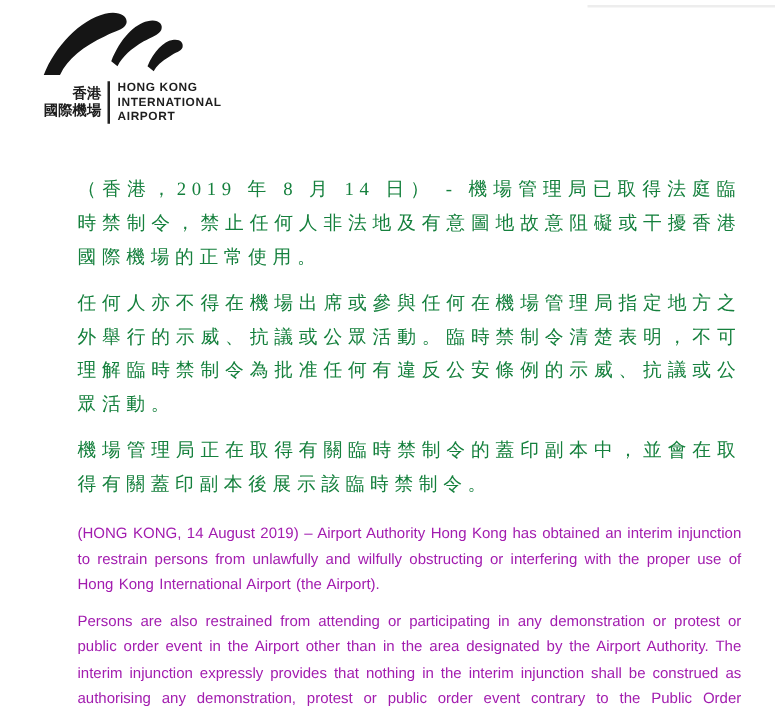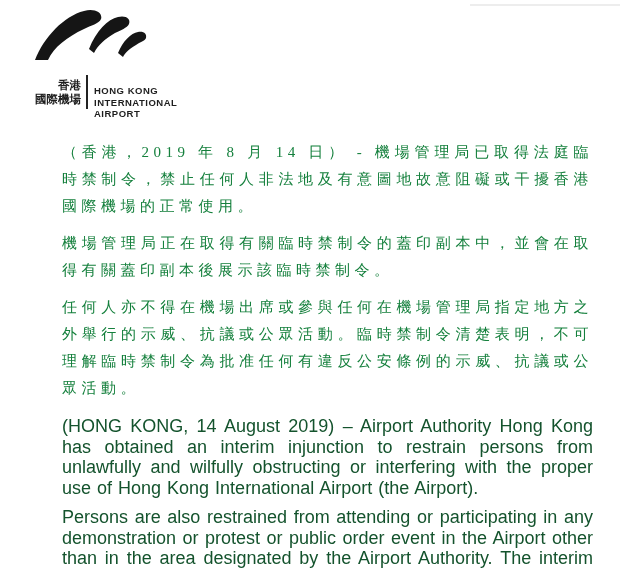--- a/index.html
+++ b/index.html
@@ -58,21 +58,20 @@
     background: #222222;
     margin: 0 6px 0 5px;
     flex: none;
   }
   .logo-en {
     font-size: 9.5px;
     line-height: 11.5px;
     font-weight: bold;
     letter-spacing: 0.5px;
     white-space: nowrap;
-    margin-top: 20px;
   }
   
   .content {
     position: absolute;
     left: 62px;
     top: 139px;
     width: 531px;
   }
   .zh {
     margin: 0 0 10px 0;
@@ -80,25 +79,25 @@
     font-size: 15px;
     line-height: 27px;
     letter-spacing: 4.5px;
     text-align: justify;
     text-justify: inter-character;
     color: #15803d;
   }
   .en {
     margin: 0 0 9px 0;
     font-family: "Liberation Sans", sans-serif;
-    font-size: 18px;
+    font-size: 12px;
     line-height: 20.5px;
     text-align: justify;
     word-spacing: 1px;
-    color: #14532d;
+    color: #a21caf;
   }
   .en-first {
     margin-top: 14px;
   }
 </style>
 </head>
 <body>
 
 <div class="page">
 
@@ -119,19 +118,19 @@
       <div class="logo-en">
         <div>HONG KONG</div>
         <div>INTERNATIONAL</div>
         <div>AIRPORT</div>
       </div>
     </div>
   </header>
 
   <main class="content">
     <p class="zh">（香港，2019 年 8 月 14 日） - 機場管理局已取得法庭臨時禁制令，禁止任何人非法地及有意圖地故意阻礙或干擾香港國際機場的正常使用。</p>
+    <p class="zh">任何人亦不得在機場出席或參與任何在機場管理局指定地方之外舉行的示威、抗議或公眾活動。臨時禁制令清楚表明，不可理解臨時禁制令為批准任何有違反公安條例的示威、抗議或公眾活動。</p>
     <p class="zh">機場管理局正在取得有關臨時禁制令的蓋印副本中，並會在取得有關蓋印副本後展示該臨時禁制令。</p>
-    <p class="zh">任何人亦不得在機場出席或參與任何在機場管理局指定地方之外舉行的示威、抗議或公眾活動。臨時禁制令清楚表明，不可理解臨時禁制令為批准任何有違反公安條例的示威、抗議或公眾活動。</p>
     <p class="en en-first">(HONG KONG, 14 August 2019) – Airport Authority Hong Kong has obtained an interim injunction to restrain persons from unlawfully and wilfully obstructing or interfering with the proper use of Hong Kong International Airport (the Airport).</p>
     <p class="en">Persons are also restrained from attending or participating in any demonstration or protest or public order event in the Airport other than in the area designated by the Airport Authority. The interim injunction expressly provides that nothing in the interim injunction shall be construed as authorising any demonstration, protest or public order event contrary to the Public Order Ordinance.</p>
   </main>
 
 </div>
 
 </body></html>

